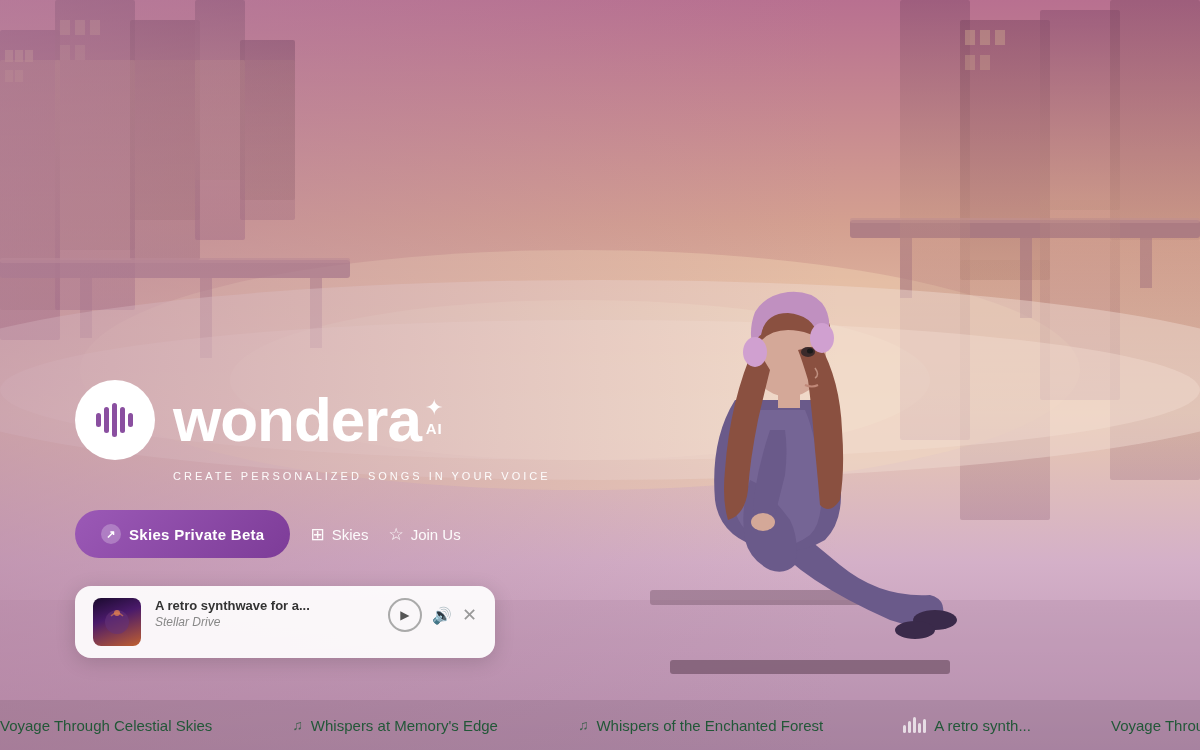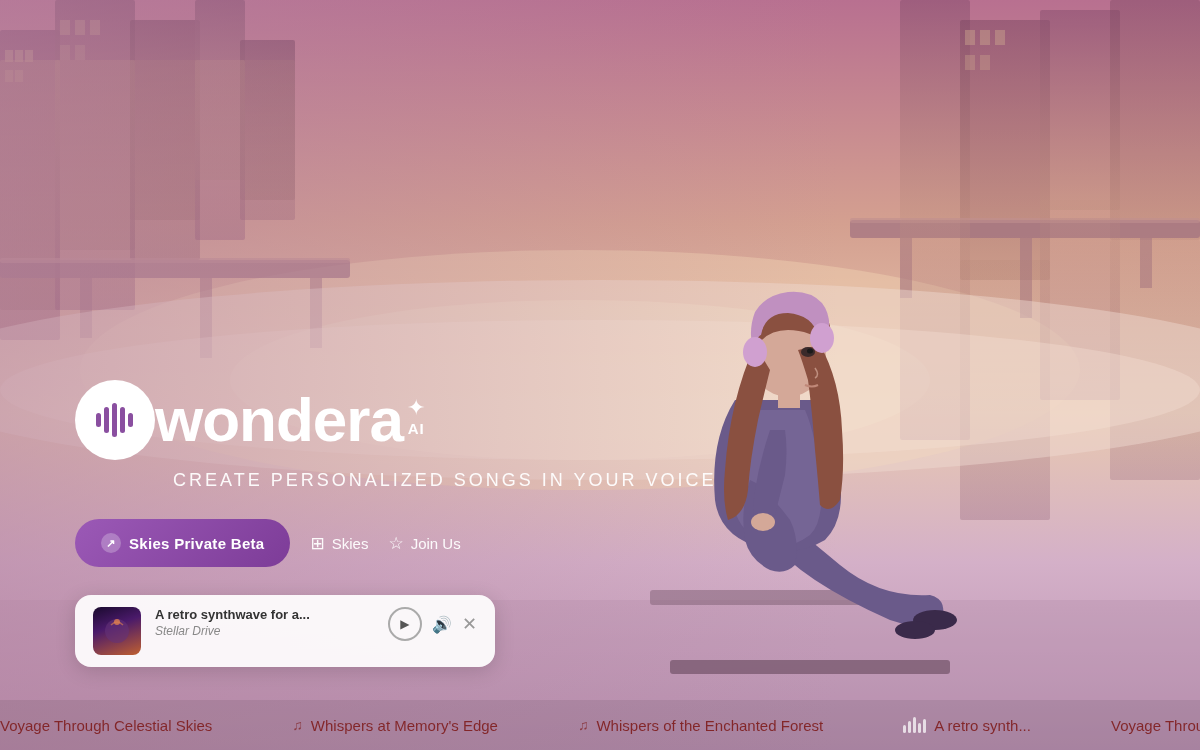--- a/index.html
+++ b/index.html
@@ -24,20 +24,21 @@
     .hero-content {
       position: absolute;
       left: 75px;
       top: 380px;
       z-index: 10;
     }
 
     .logo-row {
       display: flex;
       align-items: center;
+      gap: 18px;
       margin-bottom: 10px;
     }
 
     .logo-circle {
       width: 80px;
       height: 80px;
       background: white;
       border-radius: 50%;
       display: flex;
       align-items: center;
@@ -78,21 +79,21 @@
 
     .ai-text {
       font-size: 15px;
       color: white;
       font-weight: 600;
       letter-spacing: 1px;
       line-height: 1;
     }
 
     .tagline {
-      font-size: 18px;
+      font-size: 11px;
       color: white;
       letter-spacing: 3px;
       font-weight: 500;
       margin-left: 98px;
       margin-bottom: 28px;
       opacity: 0.95;
     }
 
     .action-buttons {
       display: flex;
@@ -256,21 +257,21 @@
 
     @keyframes ticker {
       0% { transform: translateX(0); }
       100% { transform: translateX(-50%); }
     }
 
     .ticker-item {
       display: flex;
       align-items: center;
       gap: 8px;
-      color: #7f1d1d;
+      color: #14532d;
       font-size: 15px;
       font-weight: 500;
       opacity: 0.9;
       justify-content: flex-end;
     }
 
     .ticker-icon {
       font-size: 14px;
       opacity: 0.8;
     }

